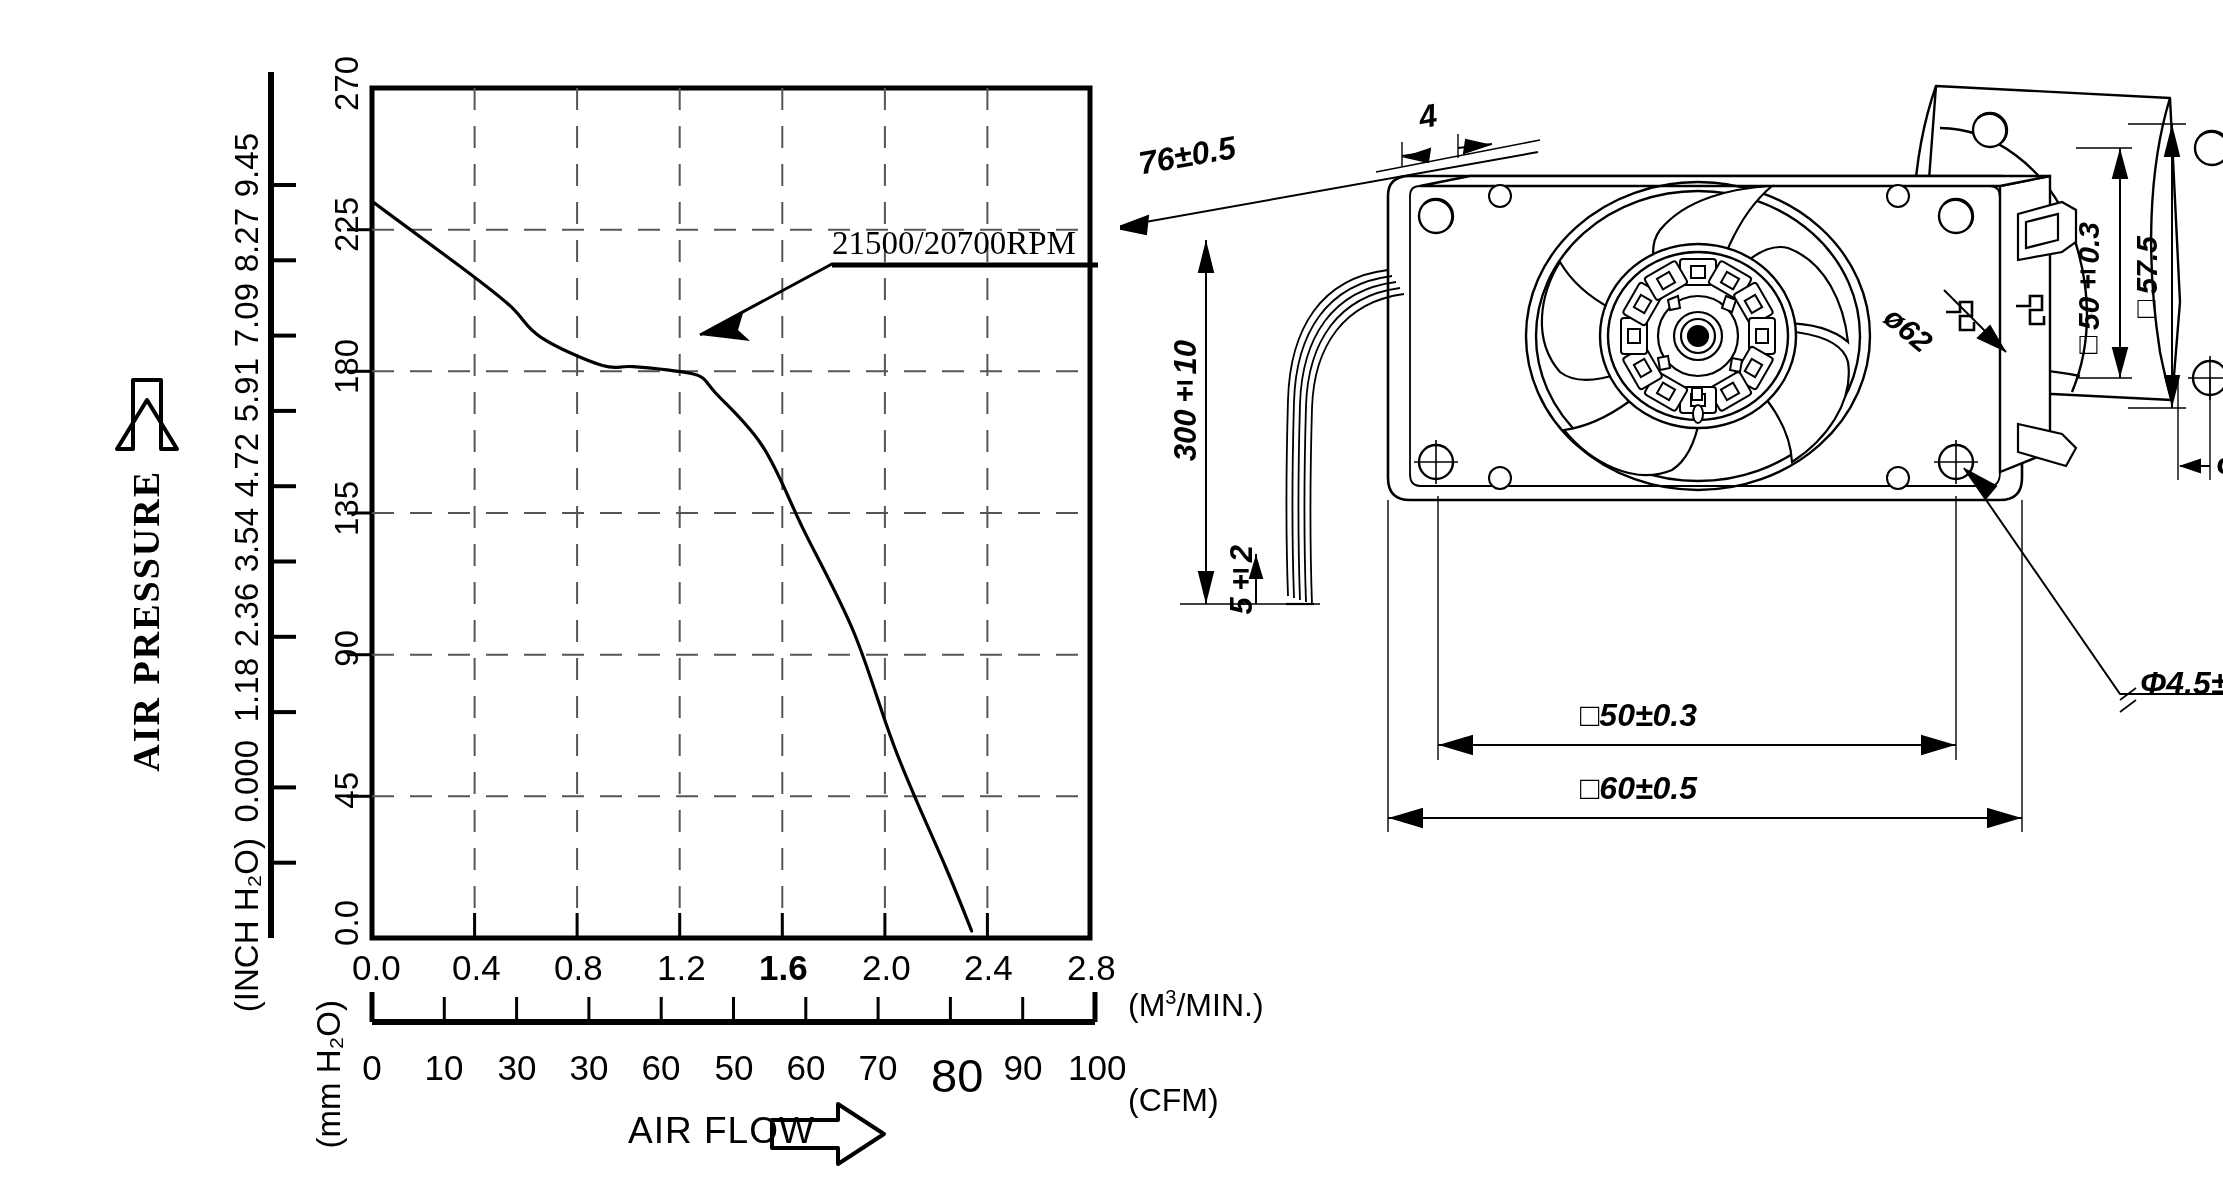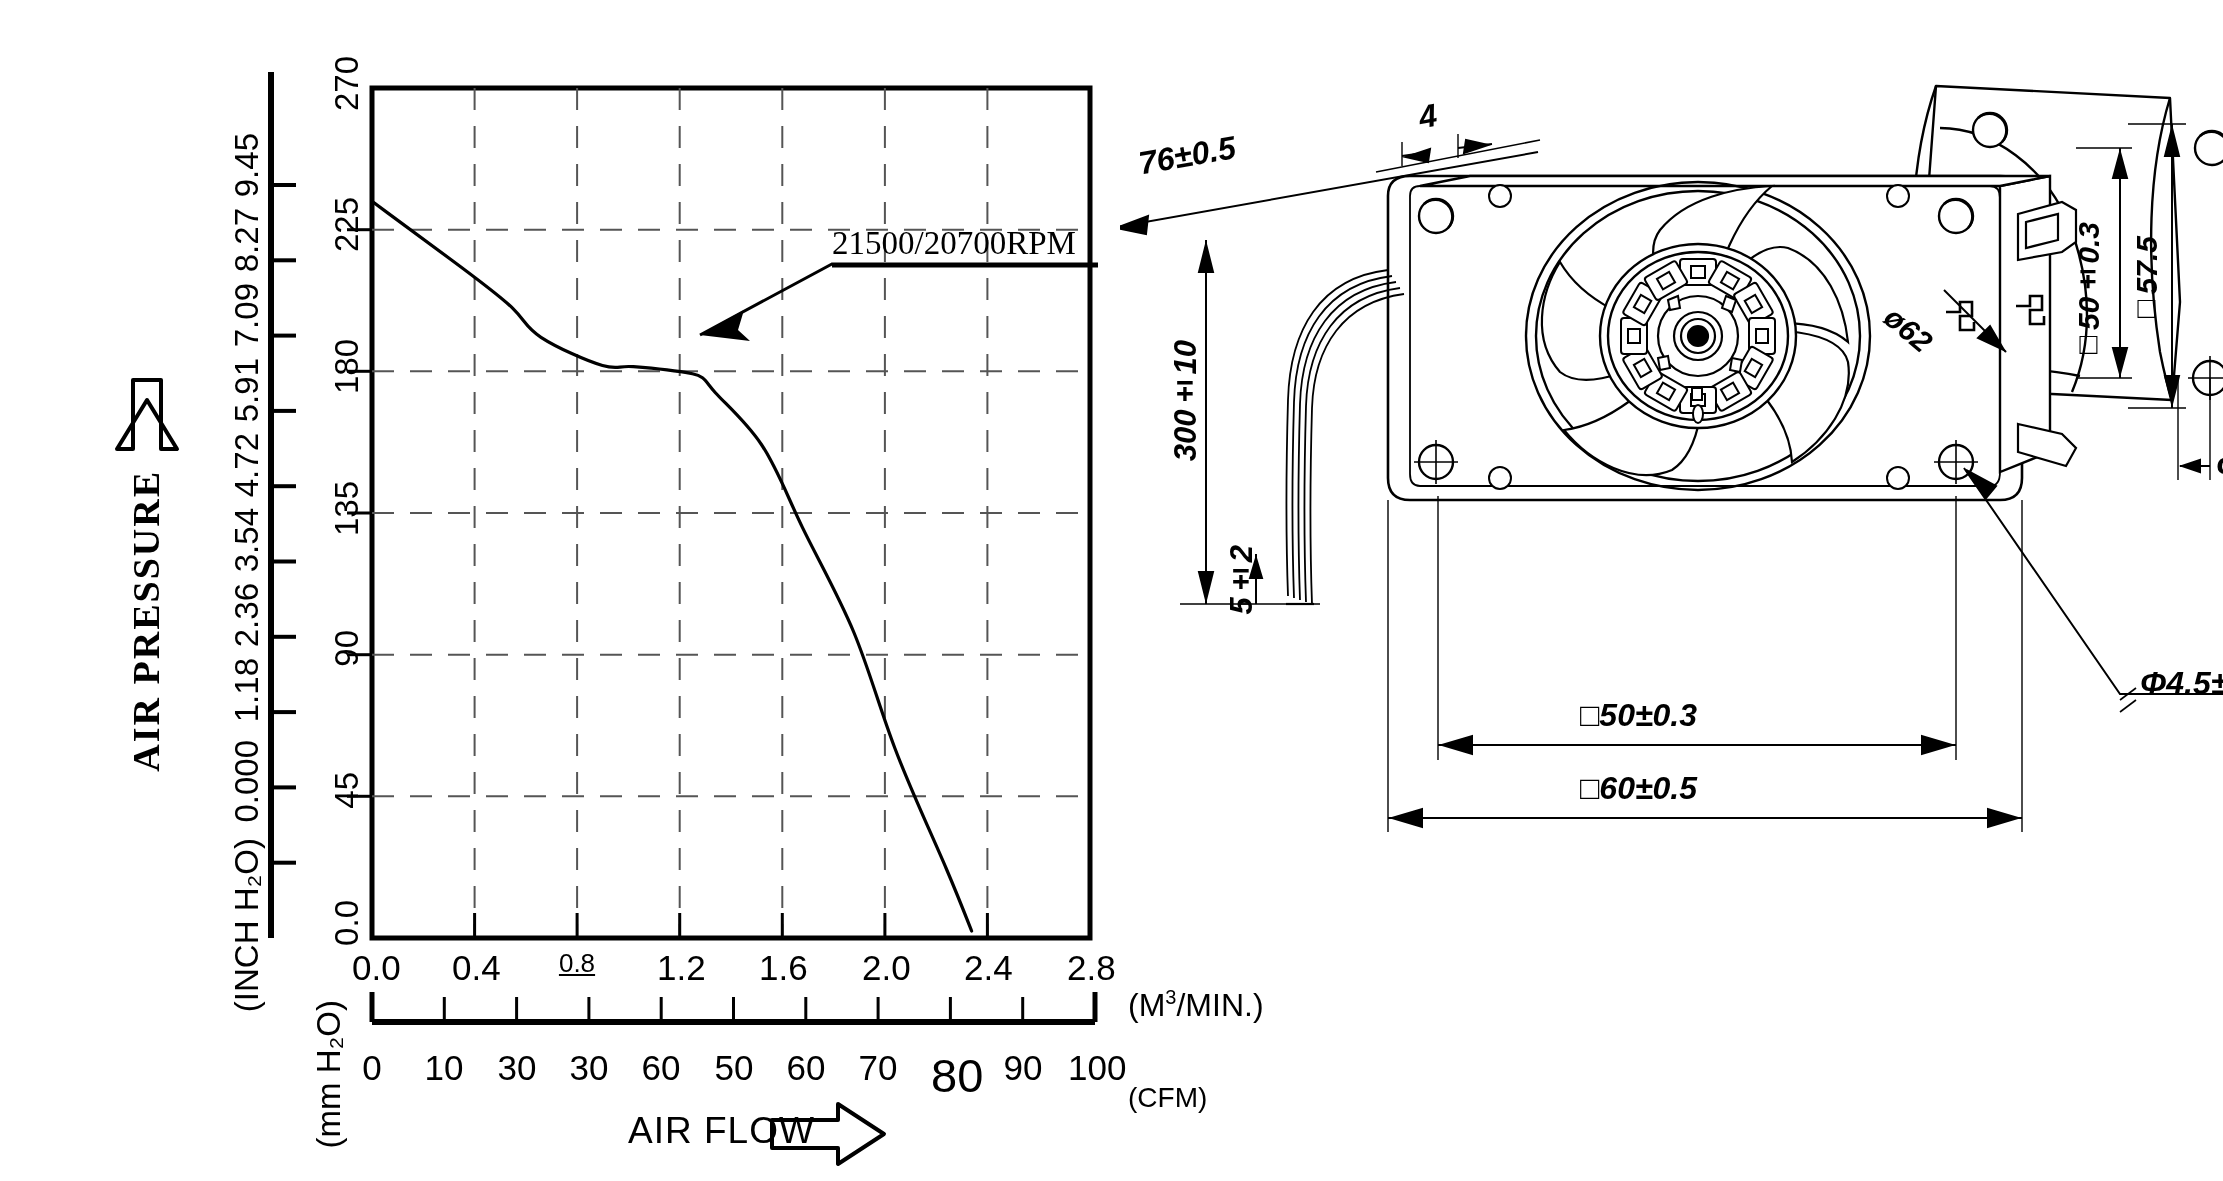--- a/index.html
+++ b/index.html
@@ -163,44 +163,44 @@
     <div class="v-label sans" style="left:228px; top:658px; font-size:33px;">1.18</div>
 
     <div class="v-label sans" style="left:228px; top:740px; font-size:33px;">0.000</div>
     <div class="v-label sans" style="left:228px; top:838px; font-size:33px;">(INCH H₂O)</div>
     <div class="v-label sans" style="left:310px; top:1000px; font-size:33px;">(mm H₂O)</div>
 
     <div class="v-label serif" style="left:124px; top:470px; font-size:38px; letter-spacing:2px; font-weight:bold;">AIR PRESSURE</div>
 
     <div style="position:absolute; left:352px; top:948px; width:46px; text-align:center; font-size:35px;" class="sans">0.0</div>
     <div style="position:absolute; left:452px; top:948px; width:46px; text-align:center; font-size:35px;" class="sans">0.4</div>
-    <div style="position:absolute; left:554px; top:948px; width:46px; text-align:center; font-size:26px;text-decoration:underline;" class="sans">0.8</div>
+    <div style="position:absolute; left:554px; top:948px; width:46px; text-align:center; font-size:35px;" class="sans">0.8</div>
     <div style="position:absolute; left:657px; top:948px; width:46px; text-align:center; font-size:35px;" class="sans">1.2</div>
-    <div style="position:absolute; left:759px; top:948px; width:46px; text-align:center; font-size:35px;" class="sans">1.6</div>
+    <div style="position:absolute; left:759px; top:948px; width:46px; text-align:center; font-size:35px;font-weight:bold;" class="sans">1.6</div>
     <div style="position:absolute; left:862px; top:948px; width:46px; text-align:center; font-size:35px;" class="sans">2.0</div>
     <div style="position:absolute; left:964px; top:948px; width:46px; text-align:center; font-size:35px;" class="sans">2.4</div>
     <div style="position:absolute; left:1067px; top:948px; width:46px; text-align:left; font-size:35px;" class="sans">2.8</div>
 
     <div style="position:absolute; left:1128px; top:986px; font-size:32px; white-space:nowrap;" class="sans">
       <span>(M</span><sup style="font-size:20px;">3</sup><span>/MIN.)</span>
     </div>
 
     <div style="position:absolute; left:352px;  top:1048px; width:40px; text-align:center; font-size:35px;" class="sans">0</div>
     <div style="position:absolute; left:424px;  top:1048px; width:40px; text-align:center; font-size:35px;" class="sans">10</div>
     <div style="position:absolute; left:497px;  top:1048px; width:40px; text-align:center; font-size:35px;" class="sans">30</div>
     <div style="position:absolute; left:569px;  top:1048px; width:40px; text-align:center; font-size:35px;" class="sans">30</div>
     <div style="position:absolute; left:641px;  top:1048px; width:40px; text-align:center; font-size:35px;" class="sans">60</div>
     <div style="position:absolute; left:714px;  top:1048px; width:40px; text-align:center; font-size:35px;" class="sans">50</div>
     <div style="position:absolute; left:786px;  top:1048px; width:40px; text-align:center; font-size:35px;" class="sans">60</div>
     <div style="position:absolute; left:858px;  top:1048px; width:40px; text-align:center; font-size:35px;" class="sans">70</div>
     <div style="position:absolute; left:931px;  top:1048px; width:40px; text-align:center; font-size:47px;" class="sans">80</div>
     <div style="position:absolute; left:1003px; top:1048px; width:40px; text-align:center; font-size:35px;" class="sans">90</div>
     <div style="position:absolute; left:1068px; top:1048px; width:54px; text-align:right; font-size:35px;" class="sans">100</div>
 
-    <div style="position:absolute; left:1128px; top:1082px; font-size:28px; white-space:nowrap;" class="sans">(CFM)</div>
+    <div style="position:absolute; left:1128px; top:1082px; font-size:32px; white-space:nowrap;" class="sans">(CFM)</div>
 
     <div style="position:absolute; left:628px; top:1110px; font-size:37px; letter-spacing:1px; white-space:nowrap;" class="sans">AIR FLOW</div>
   </div>
 
   <div class="panel-drawing">
     <svg width="1103" height="1181" viewBox="0 0 1103 1181">
 
       <defs>
         <g id="screwhole">
           <circle cx="0" cy="0" r="17" fill="#ffffff" stroke="#000000" stroke-width="2.4"></circle>

